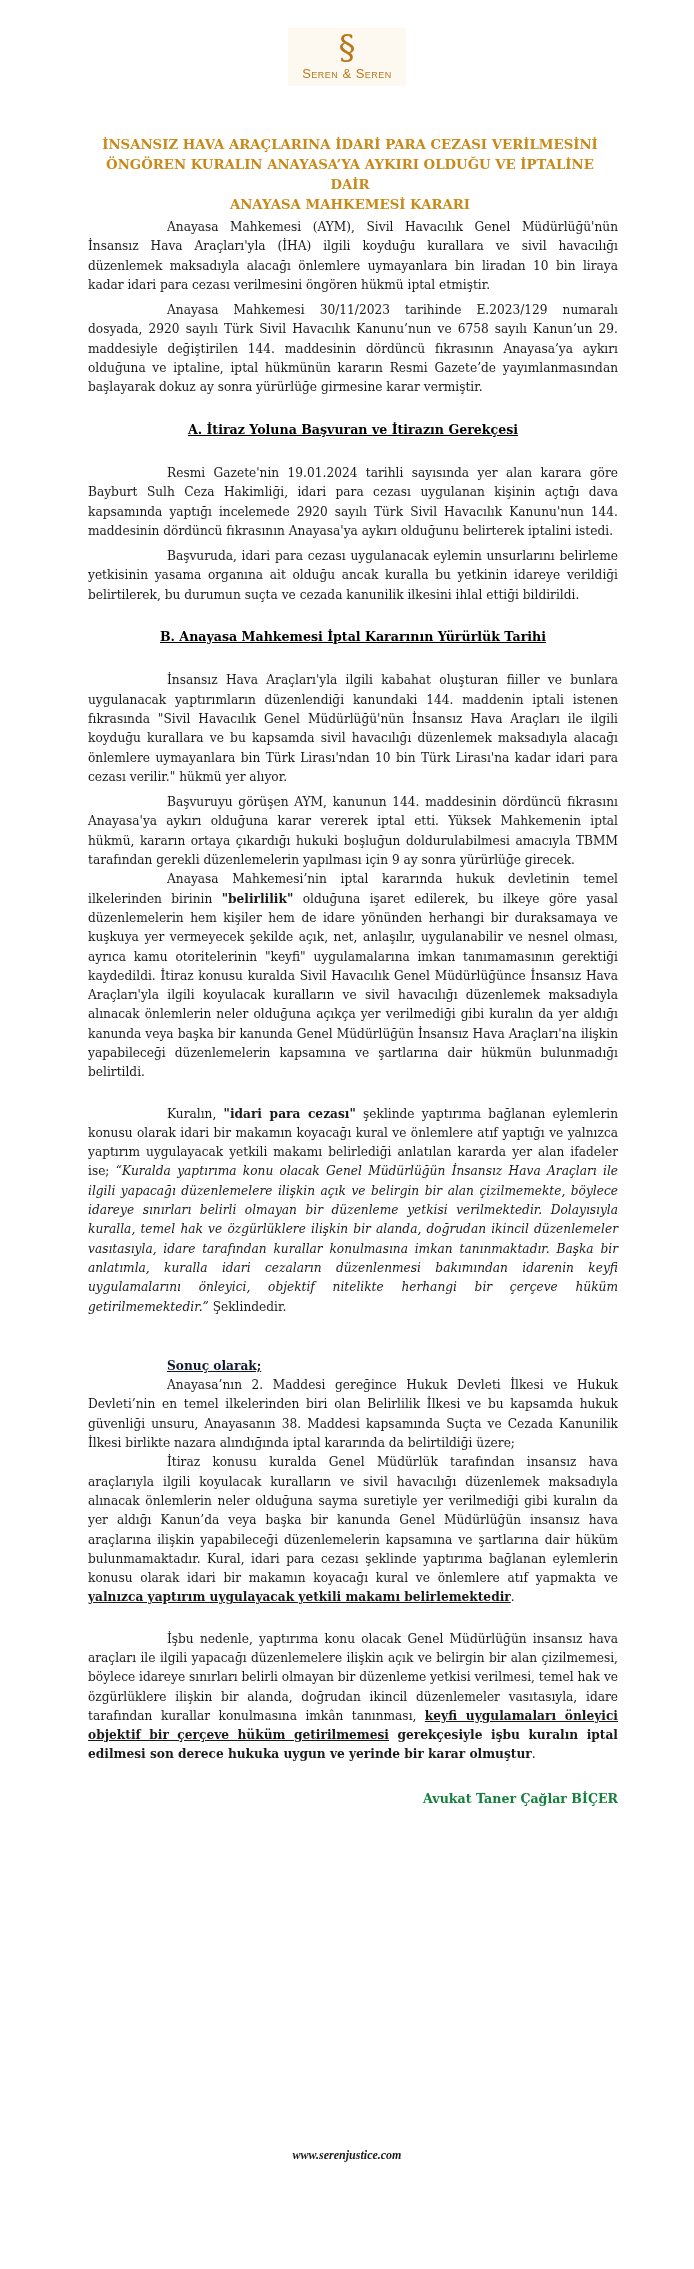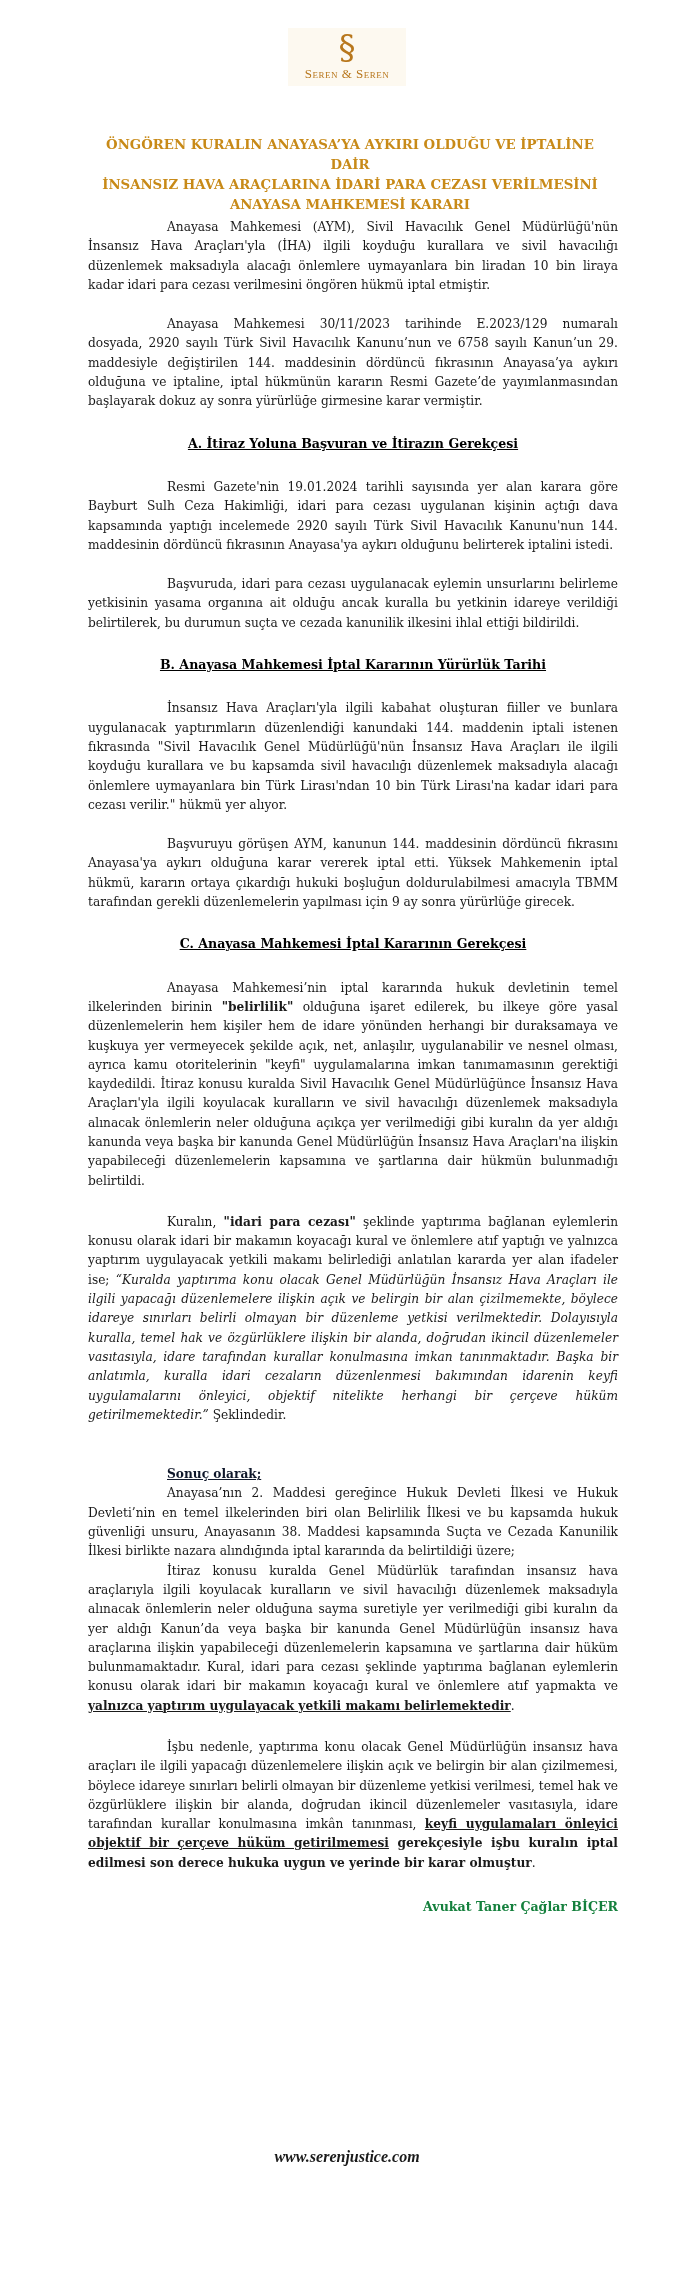--- a/index.html
+++ b/index.html
@@ -3,67 +3,66 @@
 <meta charset="utf-8">
 <style>
   html, body { margin: 0; padding: 0; background: #ffffff; }
   body { width: 694px; height: 2269px; position: relative; overflow: hidden;
          font-family: "DejaVu Serif", "Liberation Serif", serif; color: #1a1a1a; }
   .page { position: absolute; left: 0; top: 0; width: 694px; }
   .logo { position: absolute; left: 288px; top: 28px; width: 118px; height: 58px;
           background: #fdf9f0; text-align: center; }
   .logo-mark { display: block; font-family: "DejaVu Serif", serif; font-size: 34px; line-height: 34px;
                color: #b8771c; margin-top: 2px; }
-  .logo-text { display: block; font-family: Liberation Serif, serif; font-size: 13px;
+  .logo-text { display: block; font-family: Liberation Sans, sans-serif; font-size: 13px;
                color: #b8771c; letter-spacing: 0.5px; margin-top: 2px; font-variant: small-caps; }
   .title { position: absolute; left: 100px; top: 135px; width: 500px; text-align: center;
            color: #c88a18; font-weight: bold; font-size: 13.3px; line-height: 20px; }
   .content { position: absolute; left: 88px; top: 218px; width: 530px; font-size: 12.2px;
              line-height: 19.3px; text-align: justify; }
   .content p { margin: 0; text-indent: 79px; }
-  .content p.gap { margin-top: 20px; }
+  .content p.gap { margin-top: 6px; }
   .heading { text-align: center; color: #000000; font-weight: bold; text-decoration: underline;
              font-size: 12.6px; margin: 22px 0 25px 0; }
   .spacer { height: 22px; }
   .sonuc { color: #0f172a; font-weight: bold; text-decoration: underline; text-indent: 79px; margin: 0; }
   .ul-bold { font-weight: bold; text-decoration: underline; }
   .bold { font-weight: bold; }
   .signature { text-align: right; color: #15803d; font-weight: bold; font-size: 12.6px; margin-top: 24px; }
   .website { position: absolute; left: 0; top: 2148px; width: 694px; text-align: center;
-             font-family: "Liberation Serif", serif; font-style: italic; font-weight: bold; font-size: 16px; color: #1a1a1a; }
+             font-family: "Liberation Serif", serif; font-style: italic; font-weight: bold; font-size: 12px; color: #1a1a1a; }
 </style>
 </head>
 <body>
 
 <div class="page">
 
   <div class="logo">
     <span class="logo-mark">§</span>
     <span class="logo-text">Seren &amp; Seren</span>
   </div>
 
   <div class="title">
+    <div>İNSANSIZ HAVA ARAÇLARINA İDARİ PARA CEZASI VERİLMESİNİ</div>
     <div>ÖNGÖREN KURALIN ANAYASA’YA AYKIRI OLDUĞU VE İPTALİNE DAİR</div>
-    <div>İNSANSIZ HAVA ARAÇLARINA İDARİ PARA CEZASI VERİLMESİNİ</div>
     <div>ANAYASA MAHKEMESİ KARARI</div>
   </div>
 
   <div class="content">
     <p>Anayasa Mahkemesi (AYM), Sivil Havacılık Genel Müdürlüğü'nün İnsansız Hava Araçları'yla (İHA) ilgili koyduğu kurallara ve sivil havacılığı düzenlemek maksadıyla alacağı önlemlere uymayanlara bin liradan 10 bin liraya kadar idari para cezası verilmesini öngören hükmü iptal etmiştir.</p>
     <p class="gap">Anayasa Mahkemesi 30/11/2023 tarihinde E.2023/129 numaralı dosyada, 2920 sayılı Türk Sivil Havacılık Kanunu’nun ve 6758 sayılı Kanun’un 29. maddesiyle değiştirilen 144. maddesinin dördüncü fıkrasının Anayasa’ya aykırı olduğuna ve iptaline, iptal hükmünün kararın Resmi Gazete’de yayımlanmasından başlayarak dokuz ay sonra yürürlüğe girmesine karar vermiştir.</p>
 
     <div class="heading">A. İtiraz Yoluna Başvuran ve İtirazın Gerekçesi</div>
     <p>Resmi Gazete'nin 19.01.2024 tarihli sayısında yer alan karara göre Bayburt Sulh Ceza Hakimliği, idari para cezası uygulanan kişinin açtığı dava kapsamında yaptığı incelemede 2920 sayılı Türk Sivil Havacılık Kanunu'nun 144. maddesinin dördüncü fıkrasının Anayasa'ya aykırı olduğunu belirterek iptalini istedi.</p>
     <p class="gap">Başvuruda, idari para cezası uygulanacak eylemin unsurlarını belirleme yetkisinin yasama organına ait olduğu ancak kuralla bu yetkinin idareye verildiği belirtilerek, bu durumun suçta ve cezada kanunilik ilkesini ihlal ettiği bildirildi.</p>
 
     <div class="heading">B. Anayasa Mahkemesi İptal Kararının Yürürlük Tarihi</div>
     <p>İnsansız Hava Araçları'yla ilgili kabahat oluşturan fiiller ve bunlara uygulanacak yaptırımların düzenlendiği kanundaki 144. maddenin iptali istenen fıkrasında "Sivil Havacılık Genel Müdürlüğü'nün İnsansız Hava Araçları ile ilgili koyduğu kurallara ve bu kapsamda sivil havacılığı düzenlemek maksadıyla alacağı önlemlere uymayanlara bin Türk Lirası'ndan 10 bin Türk Lirası'na kadar idari para cezası verilir." hükmü yer alıyor.</p>
     <p class="gap">Başvuruyu görüşen AYM, kanunun 144. maddesinin dördüncü fıkrasını Anayasa'ya aykırı olduğuna karar vererek iptal etti. Yüksek Mahkemenin iptal hükmü, kararın ortaya çıkardığı hukuki boşluğun doldurulabilmesi amacıyla TBMM tarafından gerekli düzenlemelerin yapılması için 9 ay sonra yürürlüğe girecek.</p>
 
-    <div class="heading">C. Anayasa Mahkemesi İptal Kararının Gerekçesi</div>
     <p><span>Anayasa Mahkemesi’nin iptal kararında hukuk devletinin temel ilkelerinden birinin </span><span class="bold">"belirlilik"</span><span> olduğuna işaret edilerek, bu ilkeye göre yasal düzenlemelerin hem kişiler hem de idare yönünden herhangi bir duraksamaya ve kuşkuya yer vermeyecek şekilde açık, net, anlaşılır, uygulanabilir ve nesnel olması, ayrıca kamu otoritelerinin "keyfi" uygulamalarına imkan tanımamasının gerektiği kaydedildi. İtiraz konusu kuralda Sivil Havacılık Genel Müdürlüğünce İnsansız Hava Araçları'yla ilgili koyulacak kuralların ve sivil havacılığı düzenlemek maksadıyla alınacak önlemlerin neler olduğuna açıkça yer verilmediği gibi kuralın da yer aldığı kanunda veya başka bir kanunda Genel Müdürlüğün İnsansız Hava Araçları'na ilişkin yapabileceği düzenlemelerin kapsamına ve şartlarına dair hükmün bulunmadığı belirtildi.</span></p>
     <div class="spacer"></div>
     <p><span>Kuralın, </span><span class="bold">"idari para cezası"</span><span> şeklinde yaptırıma bağlanan eylemlerin konusu olarak idari bir makamın koyacağı kural ve önlemlere atıf yaptığı ve yalnızca yaptırım uygulayacak yetkili makamı belirlediği anlatılan kararda yer alan ifadeler ise; </span><i>“Kuralda yaptırıma konu olacak Genel Müdürlüğün İnsansız Hava Araçları ile ilgili yapacağı düzenlemelere ilişkin açık ve belirgin bir alan çizilmemekte, böylece idareye sınırları belirli olmayan bir düzenleme yetkisi verilmektedir. Dolayısıyla kuralla, temel hak ve özgürlüklere ilişkin bir alanda, doğrudan ikincil düzenlemeler vasıtasıyla, idare tarafından kurallar konulmasına imkan tanınmaktadır. Başka bir anlatımla, kuralla idari cezaların düzenlenmesi bakımından idarenin keyfi uygulamalarını önleyici, objektif nitelikte herhangi bir çerçeve hüküm getirilmemektedir.”</i><span> Şeklindedir.</span></p>
 
     <div style="height:40px"></div>
     <p class="sonuc">Sonuç olarak;</p>
     <p>Anayasa’nın 2. Maddesi gereğince Hukuk Devleti İlkesi ve Hukuk Devleti’nin en temel ilkelerinden biri olan Belirlilik İlkesi ve bu kapsamda hukuk güvenliği unsuru, Anayasanın 38. Maddesi kapsamında Suçta ve Cezada Kanunilik İlkesi birlikte nazara alındığında iptal kararında da belirtildiği üzere;</p>
     <p><span>İtiraz konusu kuralda Genel Müdürlük tarafından insansız hava araçlarıyla ilgili koyulacak kuralların ve sivil havacılığı düzenlemek maksadıyla alınacak önlemlerin neler olduğuna sayma suretiyle yer verilmediği gibi kuralın da yer aldığı Kanun’da veya başka bir kanunda Genel Müdürlüğün insansız hava araçlarına ilişkin yapabileceği düzenlemelerin kapsamına ve şartlarına dair hüküm bulunmamaktadır. Kural, idari para cezası şeklinde yaptırıma bağlanan eylemlerin konusu olarak idari bir makamın koyacağı kural ve önlemlere atıf yapmakta ve </span><span class="ul-bold">yalnızca yaptırım uygulayacak yetkili makamı belirlemektedir</span><span>.</span></p>
     <div class="spacer"></div>
     <p><span>İşbu nedenle, yaptırıma konu olacak Genel Müdürlüğün insansız hava araçları ile ilgili yapacağı düzenlemelere ilişkin açık ve belirgin bir alan çizilmemesi, böylece idareye sınırları belirli olmayan bir düzenleme yetkisi verilmesi, temel hak ve özgürlüklere ilişkin bir alanda, doğrudan ikincil düzenlemeler vasıtasıyla, idare tarafından kurallar konulmasına imkân tanınması, </span><span class="ul-bold">keyfi uygulamaları önleyici objektif bir çerçeve hüküm getirilmemesi</span><span class="bold"> gerekçesiyle işbu kuralın iptal edilmesi son derece hukuka uygun ve yerinde bir karar olmuştur</span><span>.</span></p>

